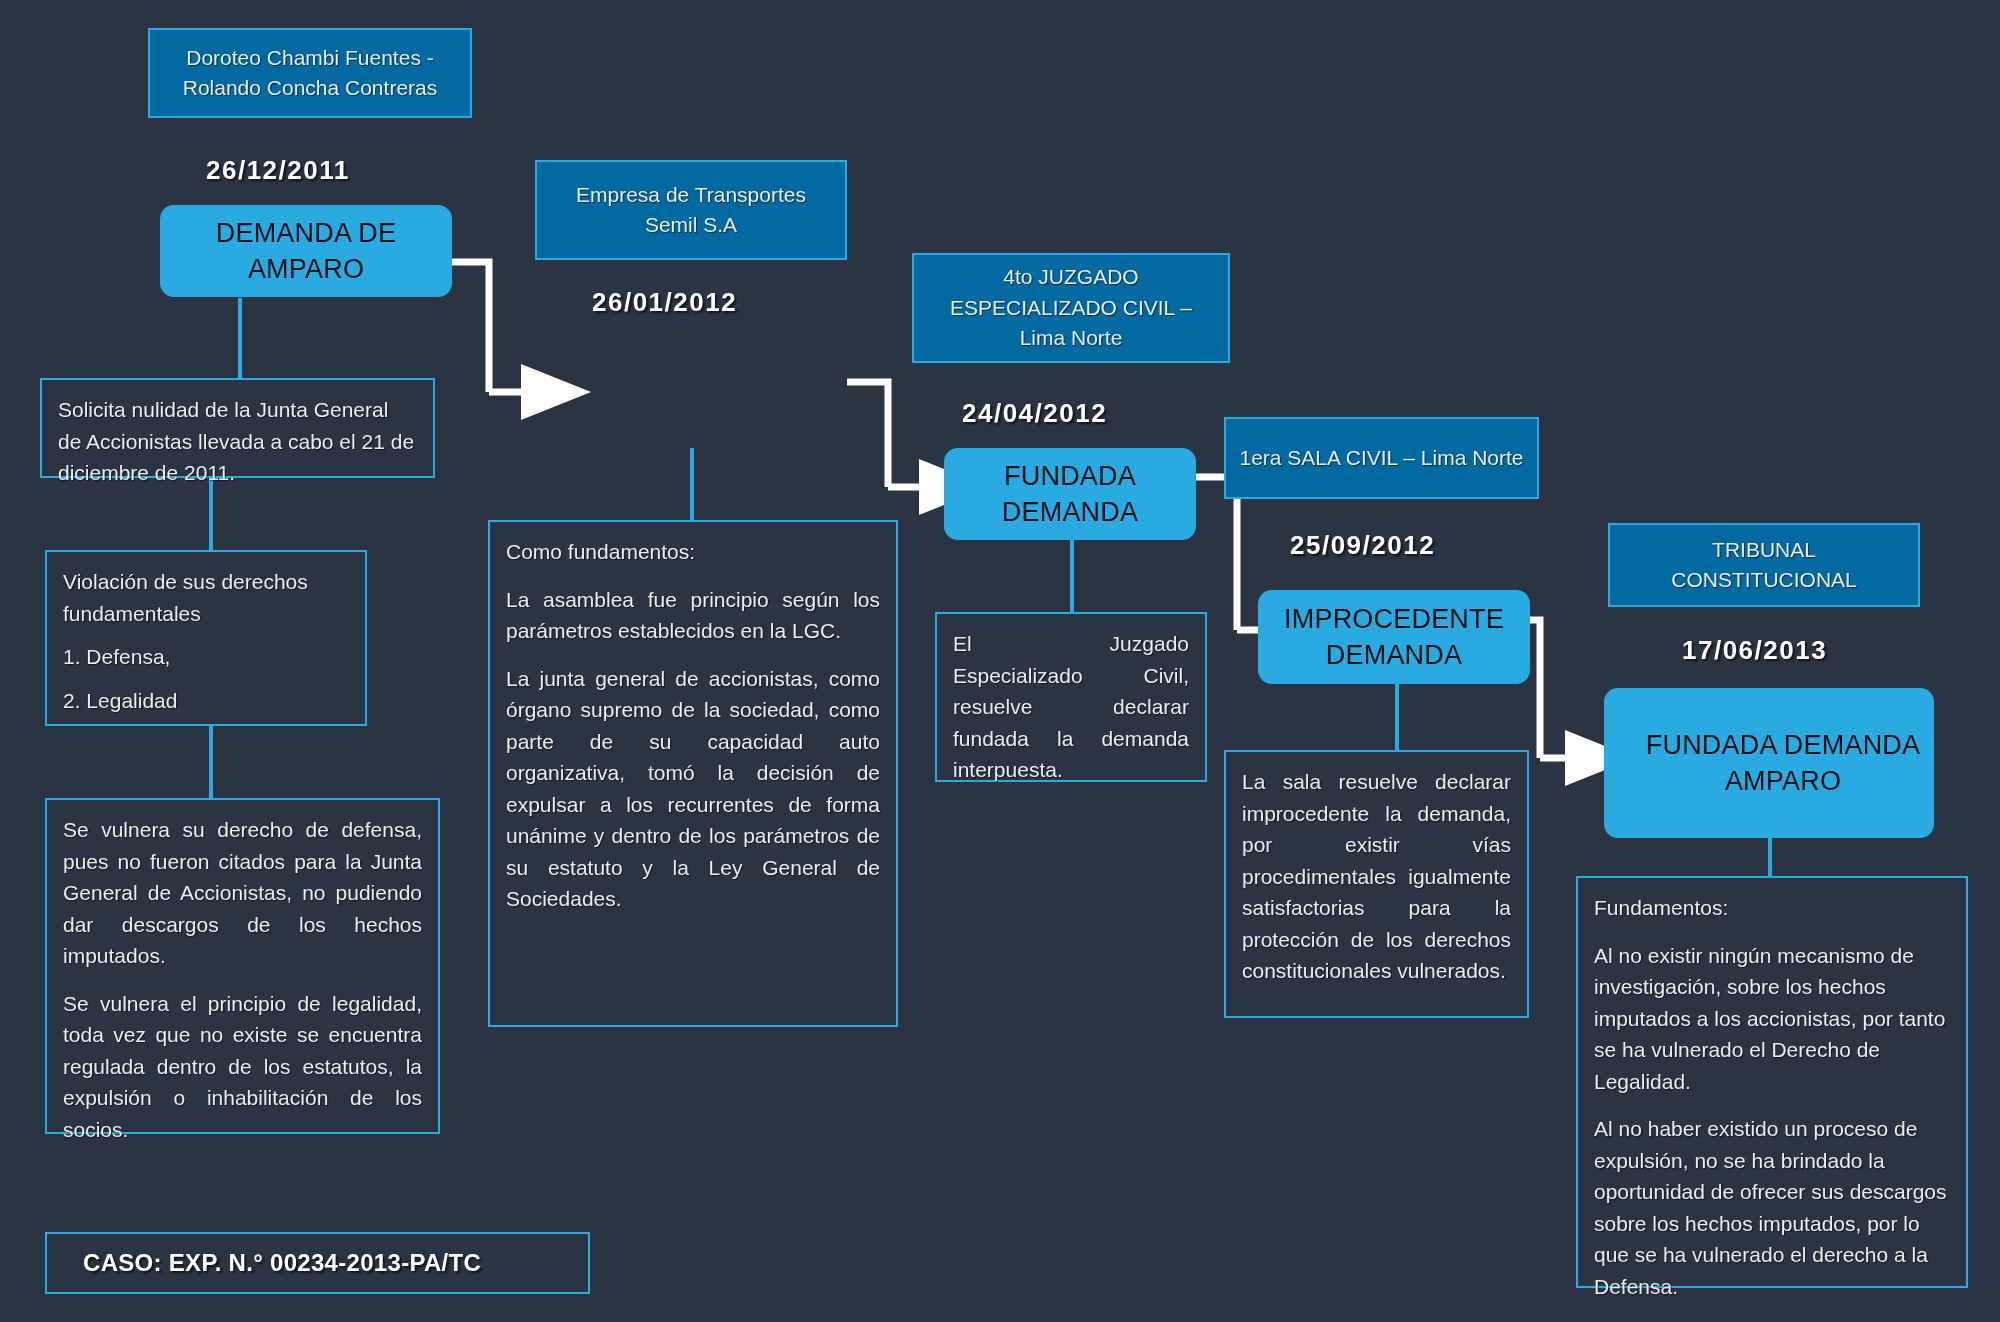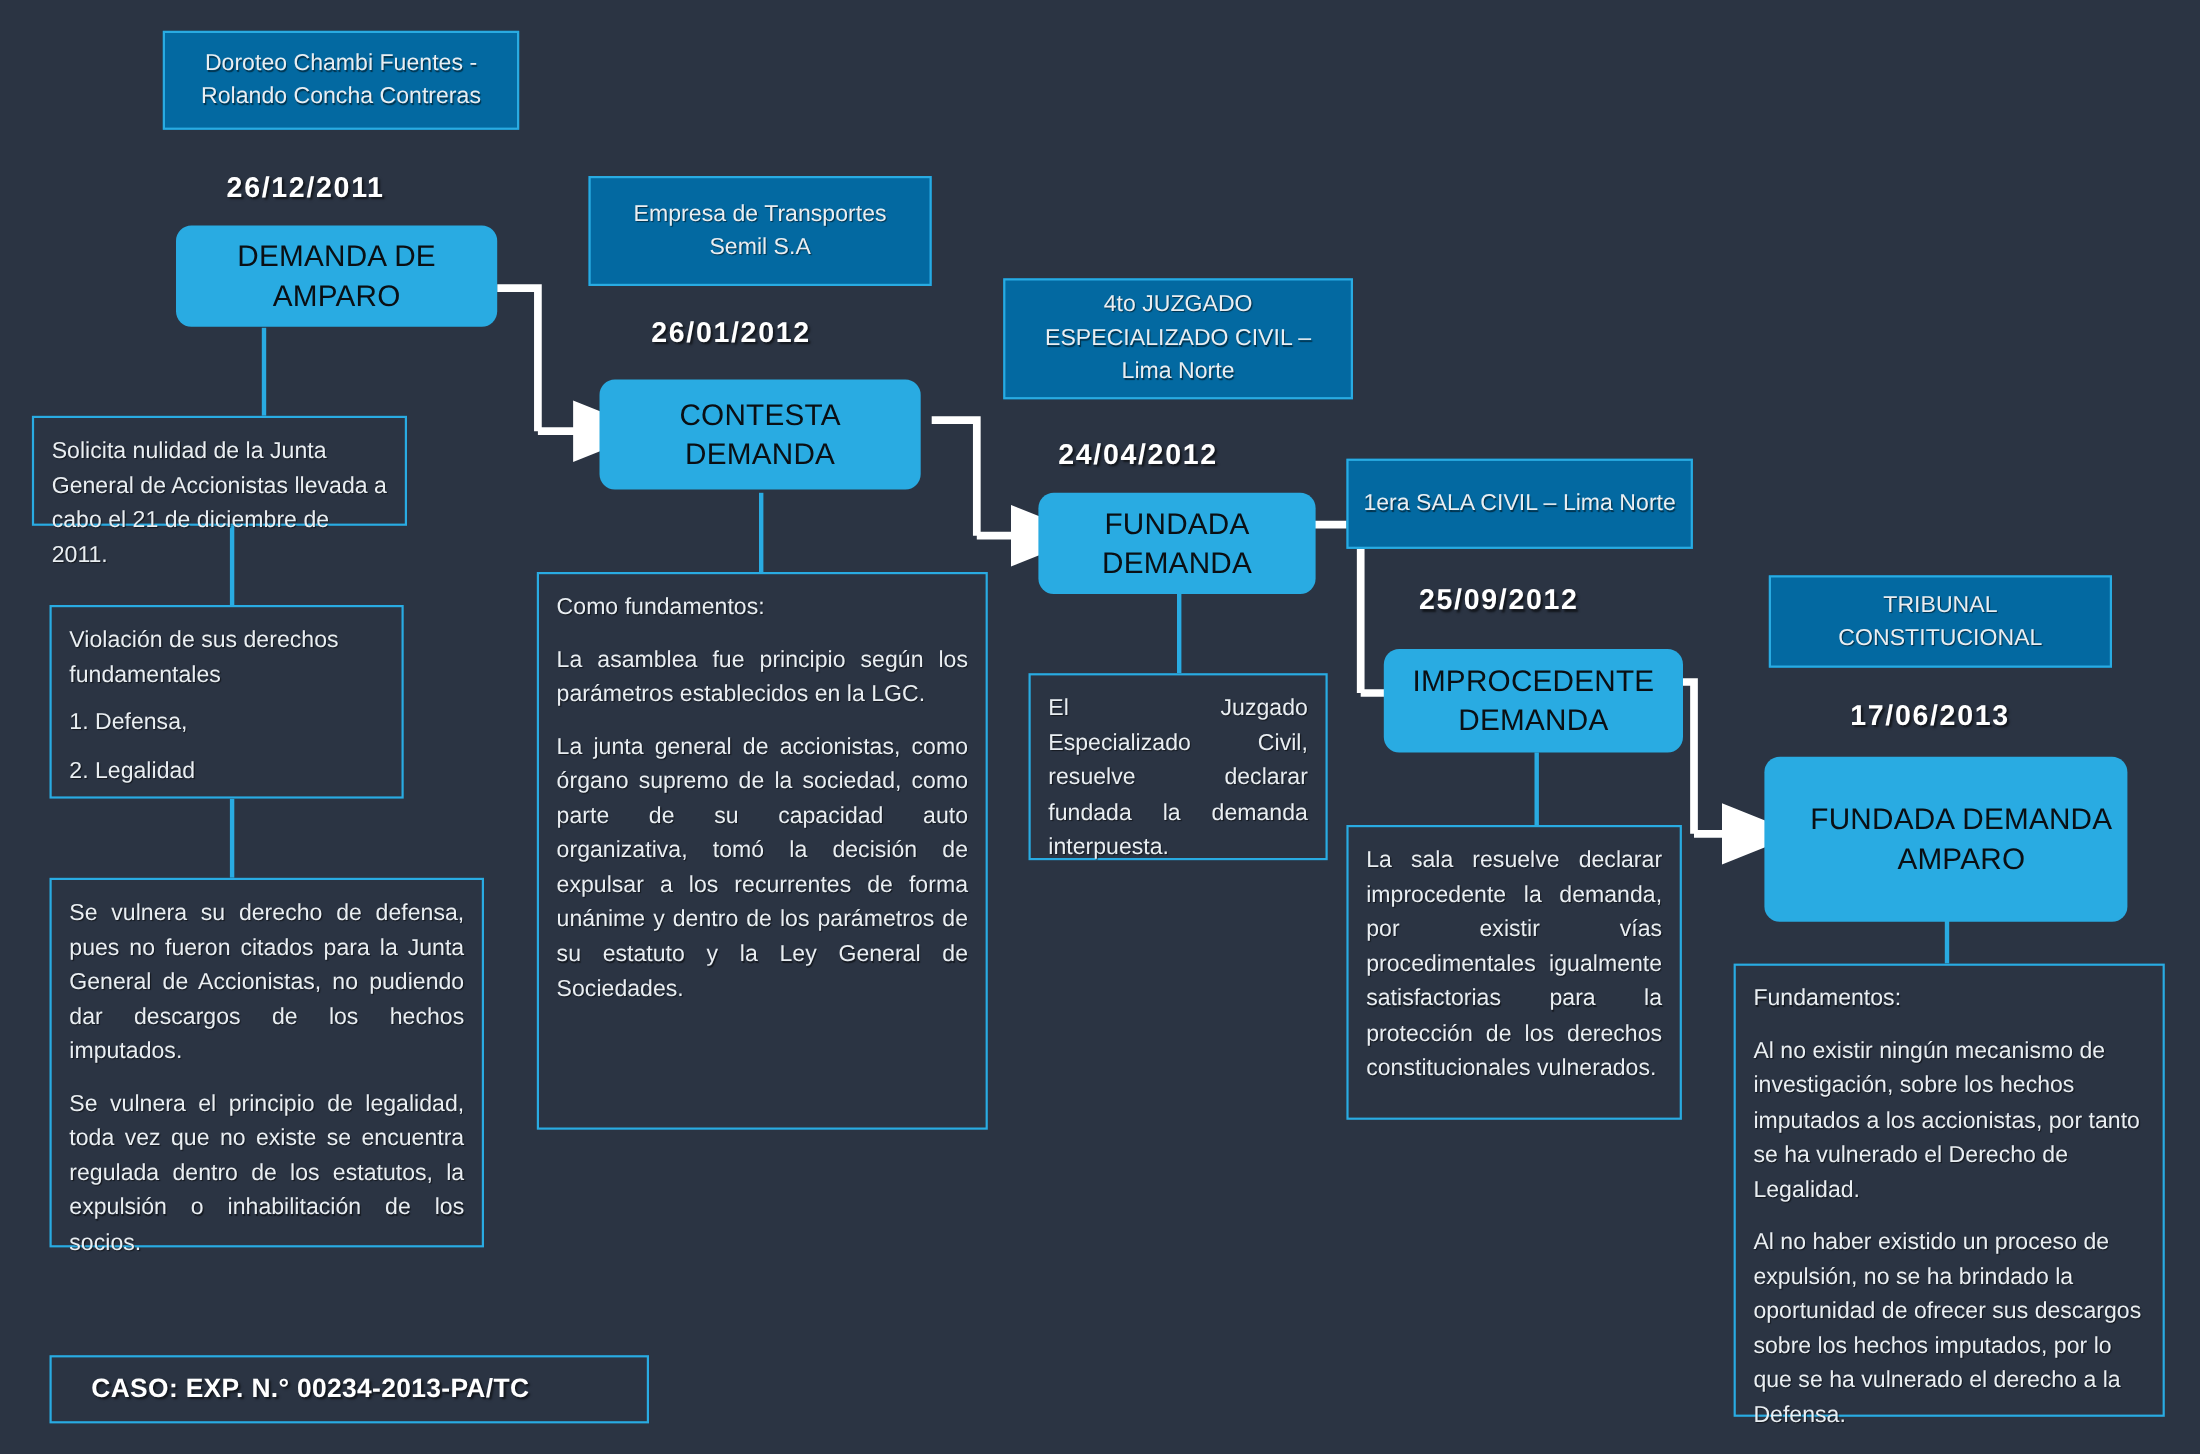--- a/index.html
+++ b/index.html
@@ -143,44 +143,41 @@
   <div class="label-box" style="left:148px; top:28px; width:324px; height:90px;">
     <span>Doroteo Chambi Fuentes  -  Rolando Concha Contreras</span>
   </div>
 
   <div class="date" style="left:206px; top:155px;">26/12/2011</div>
 
   <div class="node" style="left:160px; top:205px; width:292px; height:92px;">
     <span>DEMANDA DE AMPARO</span>
   </div>
 
-  <div class="text-box" style="left:29px; top:378px; width:341px; height:100px;">
+  <div class="text-box" style="left:40px; top:378px; width:395px; height:100px;">
     <p>Solicita nulidad de la Junta General de Accionistas llevada a cabo el 21 de diciembre de 2011.</p>
   </div>
 
   <div class="text-box" style="left:45px; top:550px; width:322px; height:176px;">
     <p style="margin-bottom:12px;">Violación de sus derechos fundamentales</p>
     <p style="margin-bottom:12px;">1. Defensa,</p>
     <p>2. Legalidad</p>
   </div>
 
   <div class="text-box just" style="left:45px; top:798px; width:395px; height:336px;">
     <p>Se vulnera su derecho de defensa, pues no fueron citados para la Junta General de Accionistas, no pudiendo dar descargos de los hechos imputados.</p>
     <p>Se vulnera el principio de legalidad, toda vez que no existe se encuentra regulada dentro de los estatutos, la expulsión o inhabilitación de los socios.</p>
   </div>
 
   <div class="label-box" style="left:535px; top:160px; width:312px; height:100px;">
     <span>Empresa de Transportes Semil S.A</span>
   </div>
 
   <div class="date" style="left:592px; top:287px;">26/01/2012</div>
 
-  <div class="node" style="left:545px; top:345px; width:292px; height:100px;">
-    <span>CONTESTA DEMANDA</span>
-  </div>
 
   <div class="text-box just" style="left:488px; top:520px; width:410px; height:507px;">
     <p>Como fundamentos:</p>
     <p>La asamblea fue principio según los parámetros establecidos en la LGC.</p>
     <p>La junta general de accionistas, como órgano supremo de la sociedad, como parte de su capacidad auto organizativa, tomó la decisión de expulsar a los recurrentes de forma unánime y dentro de los parámetros de su estatuto y la Ley General de Sociedades.</p>
   </div>
 
   <div class="label-box" style="left:912px; top:253px; width:318px; height:110px;">
     <span>4to JUZGADO ESPECIALIZADO CIVIL – Lima Norte</span>
   </div>

